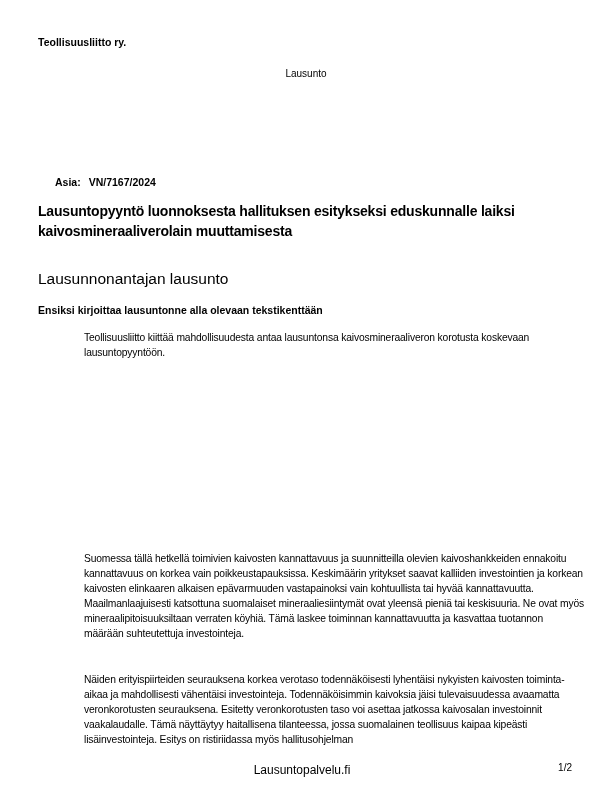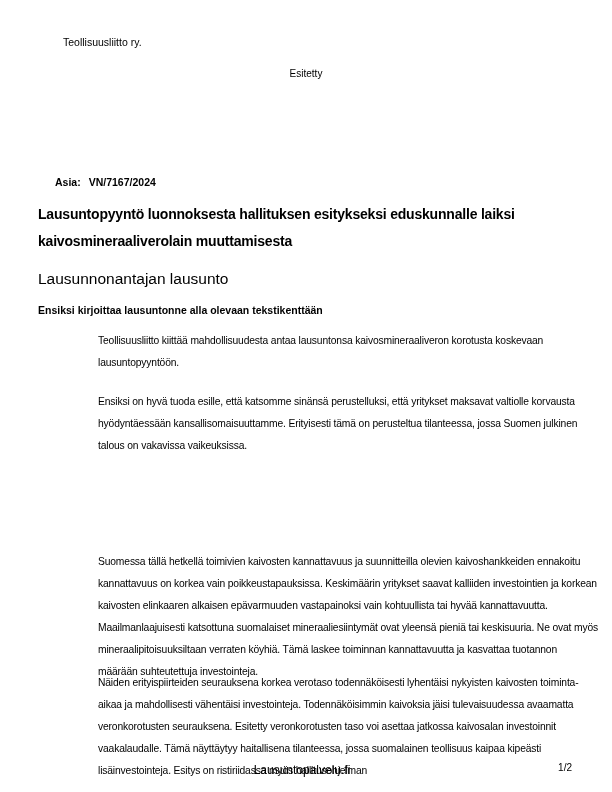--- a/index.html
+++ b/index.html
@@ -9,48 +9,48 @@
     height: 792px;
     background: #ffffff;
     color: #000000;
     font-family: "Liberation Sans", sans-serif;
     overflow: hidden;
   }
   .abs { position: absolute; }
 
   .org-name {
     top: 36px; left: 38px;
-    font-size: 10.5px; font-weight: normal; margin-left: 25px;
+    font-size: 10.5px; font-weight: bold;
   }
   .doc-type {
     top: 68px; left: 0; right: 0;
     text-align: center;
     font-size: 10px;
   }
   .case-line {
     top: 176px; left: 55px;
     font-size: 10.5px; font-weight: bold;
   }
   .case-line .case-number { margin-left: 8px; }
   .doc-title {
     top: 201px; left: 38px; width: 542px;
     font-size: 14px; font-weight: bold;
-    line-height: 27px; letter-spacing: -0.2px;
+    line-height: 20px; letter-spacing: -0.2px;
   }
   .section-heading {
     top: 270px; left: 38px; width: 540px;
     font-size: 15.5px; font-weight: 400;
   }
   .prompt {
     top: 304px; left: 38px; width: 540px;
     font-size: 10.5px; font-weight: bold;
   }
   .body-par {
-    left: 98px; width: 500px;
-    font-size: 10.3px; line-height: 22px;
+    left: 84px; width: 500px;
+    font-size: 10.3px; line-height: 15px;
     letter-spacing: -0.15px;
     margin: 0;
   }
   .p1 { top: 330px; }
   .p2 { top: 391px; }
   .p3 { top: 470px; }
   .p4 { top: 551px; }
   .p5 { top: 672px; }
 
   .footer-site {
@@ -63,35 +63,34 @@
     font-size: 10px;
   }
 </style>
 </head>
 <body>
 
 <div class="page">
 
   <div class="abs org-name">Teollisuusliitto ry.</div>
 
-  <div class="abs doc-type">Esitetty</div>
+  <div class="abs doc-type">Lausunto</div>
 
   <div class="abs case-line">
     <span>Asia:</span><span class="case-number">VN/7167/2024</span>
   </div>
 
   <h1 class="abs doc-title" style="margin:0;">Lausuntopyyntö luonnoksesta hallituksen esitykseksi eduskunnalle laiksi kaivosmineraaliverolain muuttamisesta</h1>
 
   <h2 class="abs section-heading" style="margin:0;">Lausunnonantajan lausunto</h2>
 
   <div class="abs prompt">Ensiksi kirjoittaa lausuntonne alla olevaan tekstikenttään</div>
 
   <p class="abs body-par p1">Teollisuusliitto kiittää mahdollisuudesta antaa lausuntonsa kaivosmineraaliveron korotusta koskevaan lausuntopyyntöön.</p>
 
-  <p class="abs body-par p2">Ensiksi on hyvä tuoda esille, että katsomme sinänsä perustelluksi, että yritykset maksavat valtiolle korvausta hyödyntäessään kansallisomaisuuttamme. Erityisesti tämä on perusteltua tilanteessa, jossa Suomen julkinen talous on vakavissa vaikeuksissa.</p>
 
 
   <p class="abs body-par p4">Suomessa tällä hetkellä toimivien kaivosten kannattavuus ja suunnitteilla olevien kaivoshankkeiden ennakoitu kannattavuus on korkea vain poikkeustapauksissa. Keskimäärin yritykset saavat kalliiden investointien ja korkean kaivosten elinkaaren alkaisen epävarmuuden vastapainoksi vain kohtuullista tai hyvää kannattavuutta. Maailmanlaajuisesti katsottuna suomalaiset mineraaliesiintymät ovat yleensä pieniä tai keskisuuria. Ne ovat myös mineraalipitoisuuksiltaan verraten köyhiä. Tämä laskee toiminnan kannattavuutta ja kasvattaa tuotannon määrään suhteutettuja investointeja.</p>
 
   <p class="abs body-par p5">Näiden erityispiirteiden seurauksena korkea verotaso todennäköisesti lyhentäisi nykyisten kaivosten toiminta-aikaa ja mahdollisesti vähentäisi investointeja. Todennäköisimmin kaivoksia jäisi tulevaisuudessa avaamatta veronkorotusten seurauksena. Esitetty veronkorotusten taso voi asettaa jatkossa kaivosalan investoinnit vaakalaudalle. Tämä näyttäytyy haitallisena tilanteessa, jossa suomalainen teollisuus kaipaa kipeästi lisäinvestointeja. Esitys on ristiriidassa myös hallitusohjelman</p>
 
   <div class="abs footer-site">Lausuntopalvelu.fi</div>
 
   <div class="abs footer-page">1/2</div>
 

